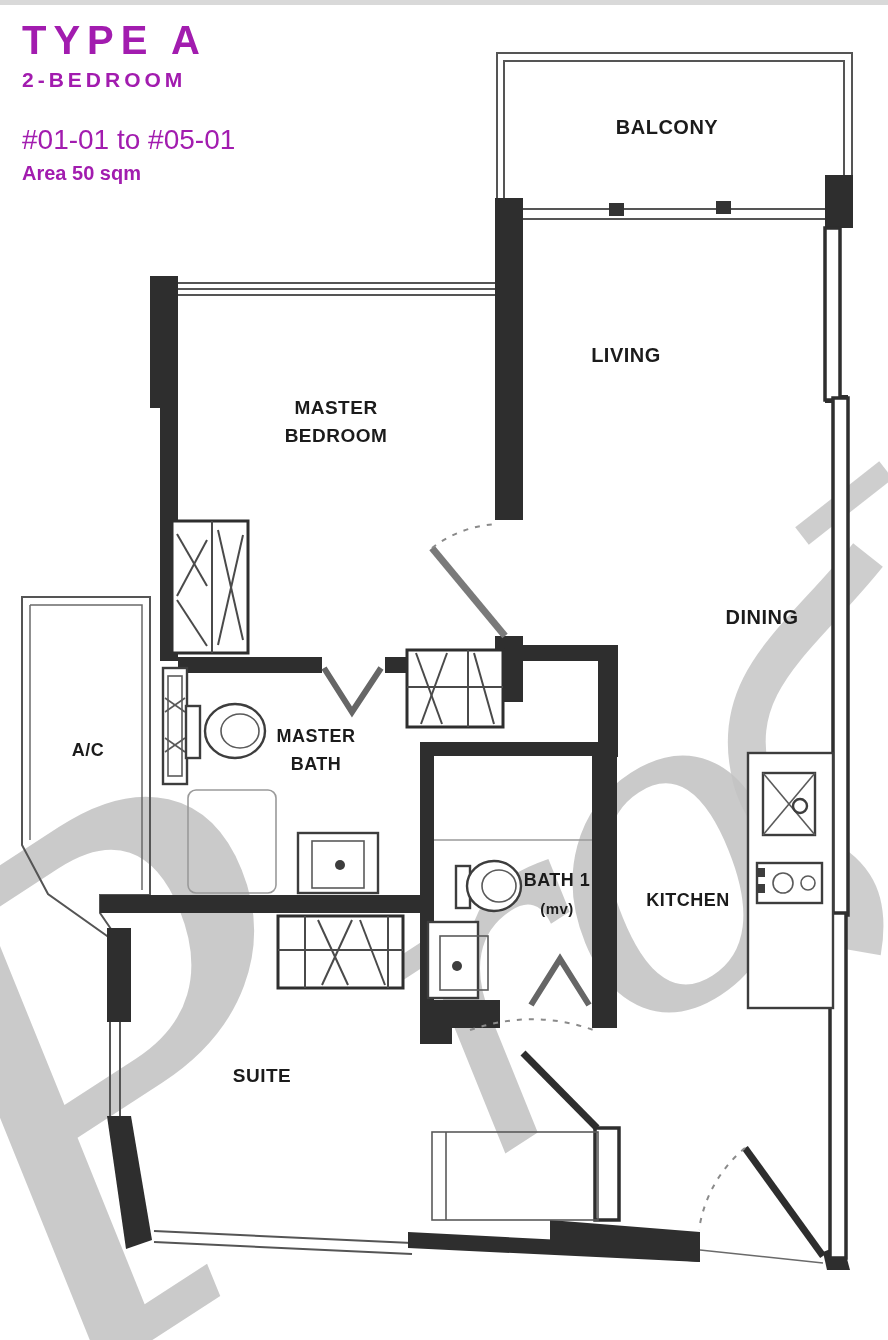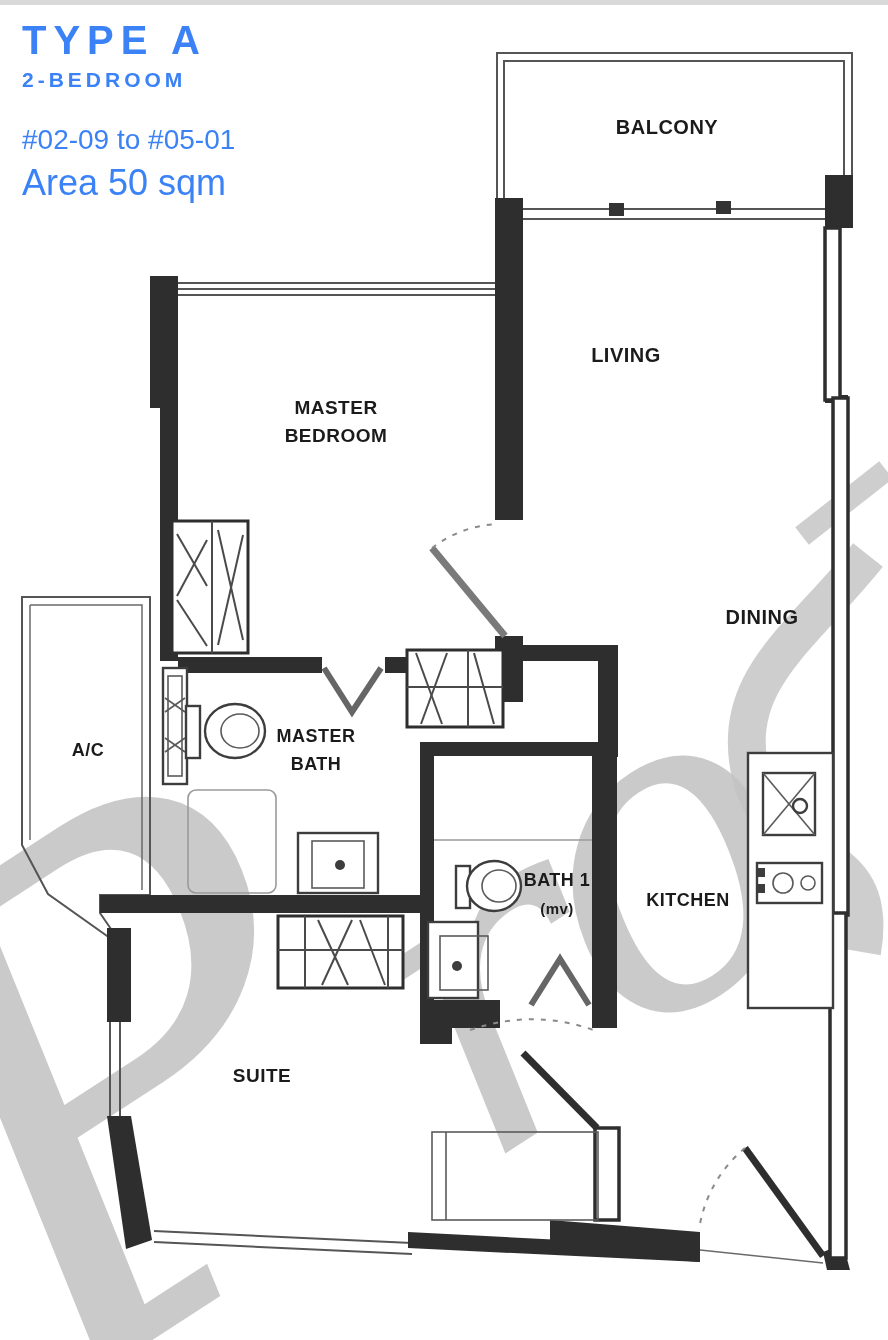--- a/index.html
+++ b/index.html
@@ -1,23 +1,23 @@
 <!DOCTYPE html>
 <html><head>
 <meta charset="utf-8">
 <style>
   html,body{margin:0;padding:0;background:#ffffff;}
   body{width:888px;height:1340px;font-family:"Liberation Sans",sans-serif;-webkit-font-smoothing:antialiased;}
   .page{position:relative;width:888px;height:1340px;background:#ffffff;overflow:hidden;}
   .topstrip{position:absolute;left:0;top:0;width:888px;height:5px;background:#d9d9d9;}
-  .hdr{position:absolute;left:22px;top:18px;color:#3b82f6;}
+  .hdr{position:absolute;left:22px;top:18px;color:#a21caf;}
   .hdr .title{font-size:40px;font-weight:bold;letter-spacing:7px;line-height:1.1;}
   .hdr .subtitle{font-size:21px;font-weight:bold;letter-spacing:4px;margin-top:6px;}
   .hdr .unit{font-size:28px;font-weight:normal;margin-top:32px;letter-spacing:0px;}
-  .hdr .area{font-size:36px;font-weight:normal;margin-top:6px;}
+  .hdr .area{font-size:20px;font-weight:bold;margin-top:6px;}
   svg{position:absolute;left:0;top:0;}
   .wall{fill:#2e2e2e;stroke:none;}
   .wallo{fill:#ffffff;stroke:#2e2e2e;stroke-width:3.5;}
   .thin{stroke:#555555;stroke-width:2;fill:none;}
   .thin15{stroke:#6a6a6a;stroke-width:1.5;fill:none;}
   .fix{stroke:#3d3d3d;stroke-width:2.4;fill:#ffffff;}
   .fixthin{stroke:#5a5a5a;stroke-width:1.6;fill:none;}
   .hatch{stroke:#4a4a4a;stroke-width:2;fill:none;}
   .closet{fill:#ffffff;stroke:#2e2e2e;stroke-width:3;}
   .leaf{stroke:#2e2e2e;stroke-width:7;fill:none;stroke-linecap:butt;}
@@ -31,21 +31,21 @@
 </style>
 </head>
 <body>
 
 <div class="page">
   <div class="topstrip"></div>
 
   <div class="hdr">
     <div class="title">TYPE A</div>
     <div class="subtitle">2-BEDROOM</div>
-    <div class="unit">#02-09 to #05-01</div>
+    <div class="unit">#01-01 to #05-01</div>
     <div class="area">Area 50 sqm</div>
   </div>
 
   <svg width="888" height="1340" viewBox="0 0 888 1340">
 
     <g>
       <text class="wm" x="0" y="0" font-size="660" transform="translate(60,1400) rotate(-33)">P</text>
       <text class="wm" x="0" y="0" font-size="430" transform="translate(480,1170) rotate(-33)">r</text>
       <text class="wm" x="0" y="0" font-size="430" transform="translate(628,1048) rotate(-33)">o</text>
       <path class="wmstroke" stroke-width="38" d="M868,555 C800,640 726,682 752,780 C778,872 882,838 862,952"></path>

